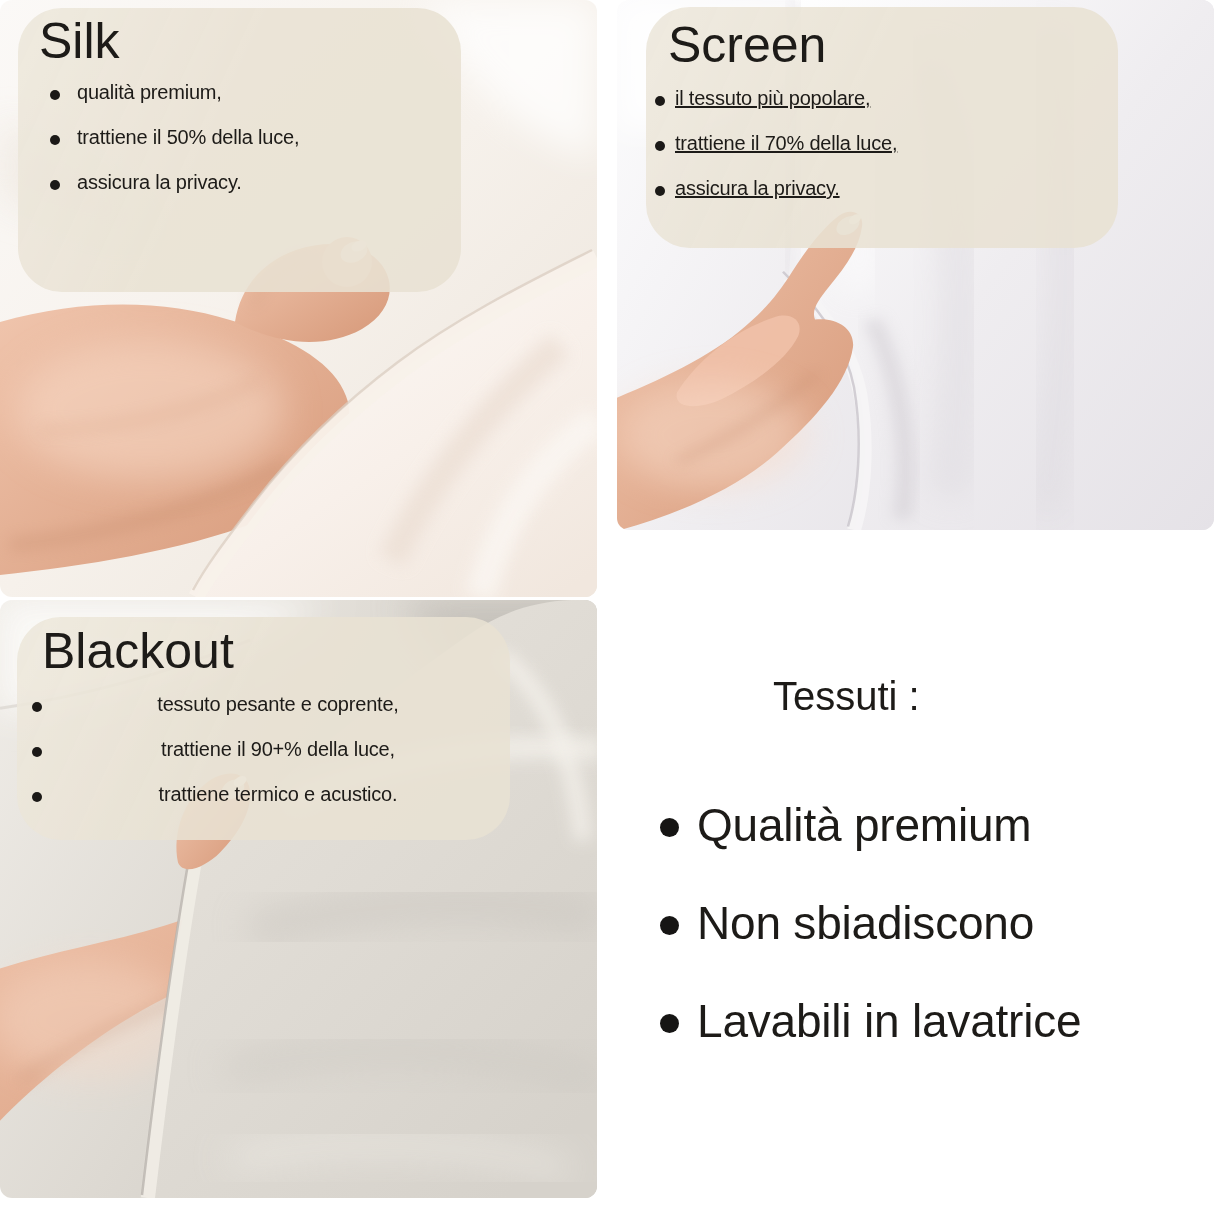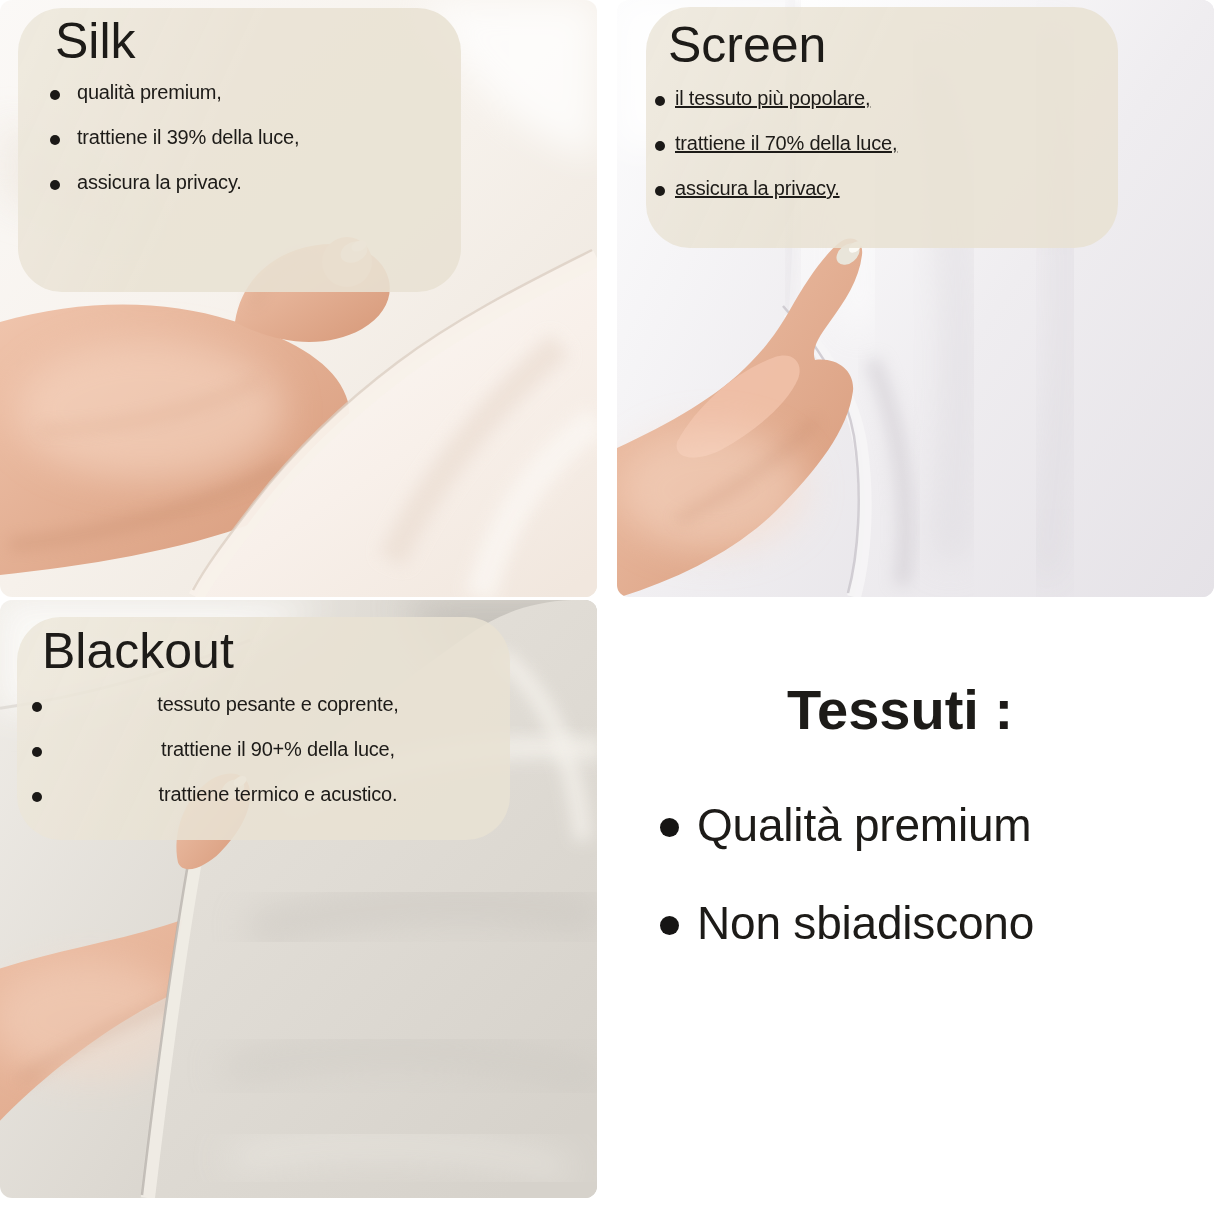--- a/index.html
+++ b/index.html
@@ -3,54 +3,54 @@
 <meta charset="utf-8">
 <style>
   html,body{margin:0;padding:0;background:#ffffff;}
   .stage{
     position:relative;width:1214px;height:1214px;background:#ffffff;overflow:hidden;
     font-family:"Liberation Sans","DejaVu Sans",sans-serif;color:#1d1b18;
     -webkit-font-smoothing:antialiased;
   }
   .q{position:absolute;}
   #q-silk{left:0;top:0;width:597px;height:597px;}
-  #q-screen{left:617px;top:0;width:597px;height:597px;}
+  #q-screen{left:617px;top:0;width:597px;height:530px;}
   #q-blackout{left:0;top:600px;width:597px;height:598px;}
   #q-info{left:617px;top:616px;width:597px;height:598px;background:#ffffff;}
   .photo{position:absolute;left:0;top:0;width:100%;height:100%;border-radius:12px;display:block;}
 
   
   .card{
     position:absolute;
     background-color:rgba(232,225,211,0.88);
     background-image:linear-gradient(115deg, rgba(255,255,255,0.20) 0%, rgba(255,255,255,0) 45%);
     border-radius:44px;
   }
   .card .title{margin:0;font-size:50px;line-height:54px;font-weight:500;letter-spacing:0;}
   .blist{list-style:none;margin:0;padding:0;}
   .blist li{position:relative;font-size:20px;line-height:45px;letter-spacing:-0.2px;}
   .blist .dot{position:absolute;left:0;top:20px;width:10px;height:10px;border-radius:50%;background:#1b1917;}
 
   #card-silk{left:18px;top:8px;width:443px;height:278px;padding-top:6px;}
-  #card-silk .title{margin-left:37px;}
+  #card-silk .title{margin-left:21px;}
   #card-silk .blist{margin:2px 12px 0 32px;}
   #card-silk li{padding-left:27px;max-width:315px;}
 
   #card-screen{left:29px;top:7px;width:472px;height:230px;padding-top:11px;}
   #card-screen .title{margin-left:22px;}
   #card-screen .blist{margin:4px 6px 0 9px;text-decoration:underline;}
   #card-screen li{padding-left:20px;}
 
   #card-blackout{left:17px;top:17px;width:493px;height:216px;padding-top:7px;}
   #card-blackout .title{margin-left:25px;}
   #card-blackout .blist{margin:4px 6px 0 15px;text-align:center;}
   #card-blackout li{padding-left:20px;}
 
   
-  .info-title{position:absolute;left:156px;top:52px;margin:14px;font-size:56px;line-height:56px;font-weight:700;letter-spacing:0;}
+  .info-title{position:absolute;left:156px;top:52px;margin:0;font-size:40px;line-height:56px;font-weight:400;letter-spacing:0;}
   .info-list{position:absolute;left:43px;top:180px;list-style:none;margin:0;padding:0;}
   .info-list li{position:relative;padding-left:37px;font-size:46px;line-height:58px;margin-bottom:40px;letter-spacing:-0.2px;}
   .info-list .dot{position:absolute;left:0;top:22px;width:19px;height:19px;border-radius:50%;background:#161514;}
 </style>
 </head>
 <body>
 
 <div class="stage">
 
   <section class="q" id="q-silk">
@@ -100,21 +100,21 @@
         <path d="M252,306 C262,282 282,264 308,256" stroke="#c68c6c" stroke-width="5" fill="none" opacity="0.45" filter="url(#sB8)"></path>
         <circle cx="347" cy="262" r="25" fill="#eec1a9"></circle>
         <ellipse cx="354" cy="252" rx="14" ry="10" fill="#f2e5da" transform="rotate(-24 354 252)"></ellipse>
         <ellipse cx="359" cy="246" rx="8" ry="5" fill="#fbf6f0" transform="rotate(-24 359 246)"></ellipse>
       </g>
     </svg>
     <div class="card" id="card-silk">
       <h2 class="title">Silk</h2>
       <ul class="blist">
         <li><span class="dot"></span><span>qualità premium,</span></li>
-        <li><span class="dot"></span><span>trattiene il 39% della luce,</span></li>
+        <li><span class="dot"></span><span>trattiene il 50% della luce,</span></li>
         <li><span class="dot"></span><span>assicura la privacy.</span></li>
       </ul>
     </div>
   </section>
 
   <section class="q" id="q-screen">
     <svg class="photo" viewBox="0 0 597 597" preserveAspectRatio="none" aria-hidden="true">
       <defs>
         <linearGradient id="cBg" x1="0" y1="0" x2="1" y2="0.5">
           <stop offset="0" stop-color="#fcfcfd"></stop>
@@ -229,16 +229,17 @@
         <li><span class="dot"></span><span>trattiene termico e acustico.</span></li>
       </ul>
     </div>
   </section>
 
   <section class="q" id="q-info">
     <h2 class="info-title">Tessuti :</h2>
     <ul class="info-list">
       <li><span class="dot"></span><span>Qualità premium</span></li>
       <li><span class="dot"></span><span>Non sbiadiscono</span></li>
+      <li><span class="dot"></span><span>Lavabili in lavatrice</span></li>
     </ul>
   </section>
 
 </div>
 
 </body></html>

